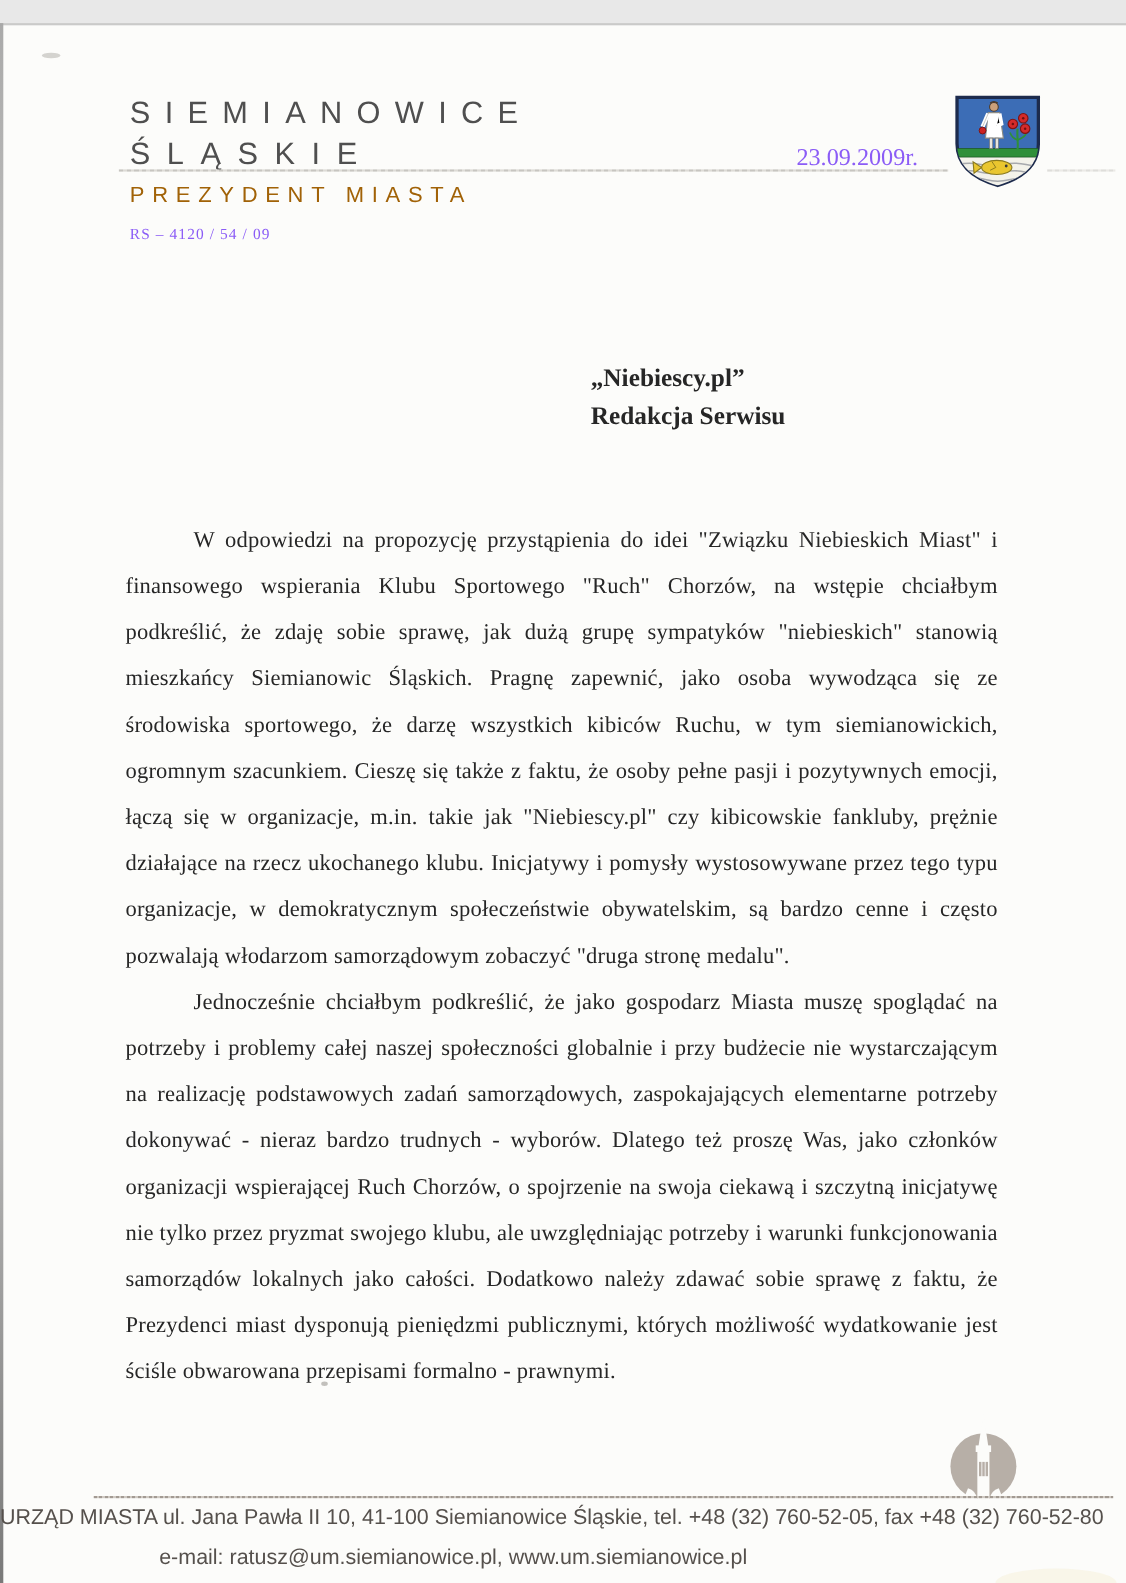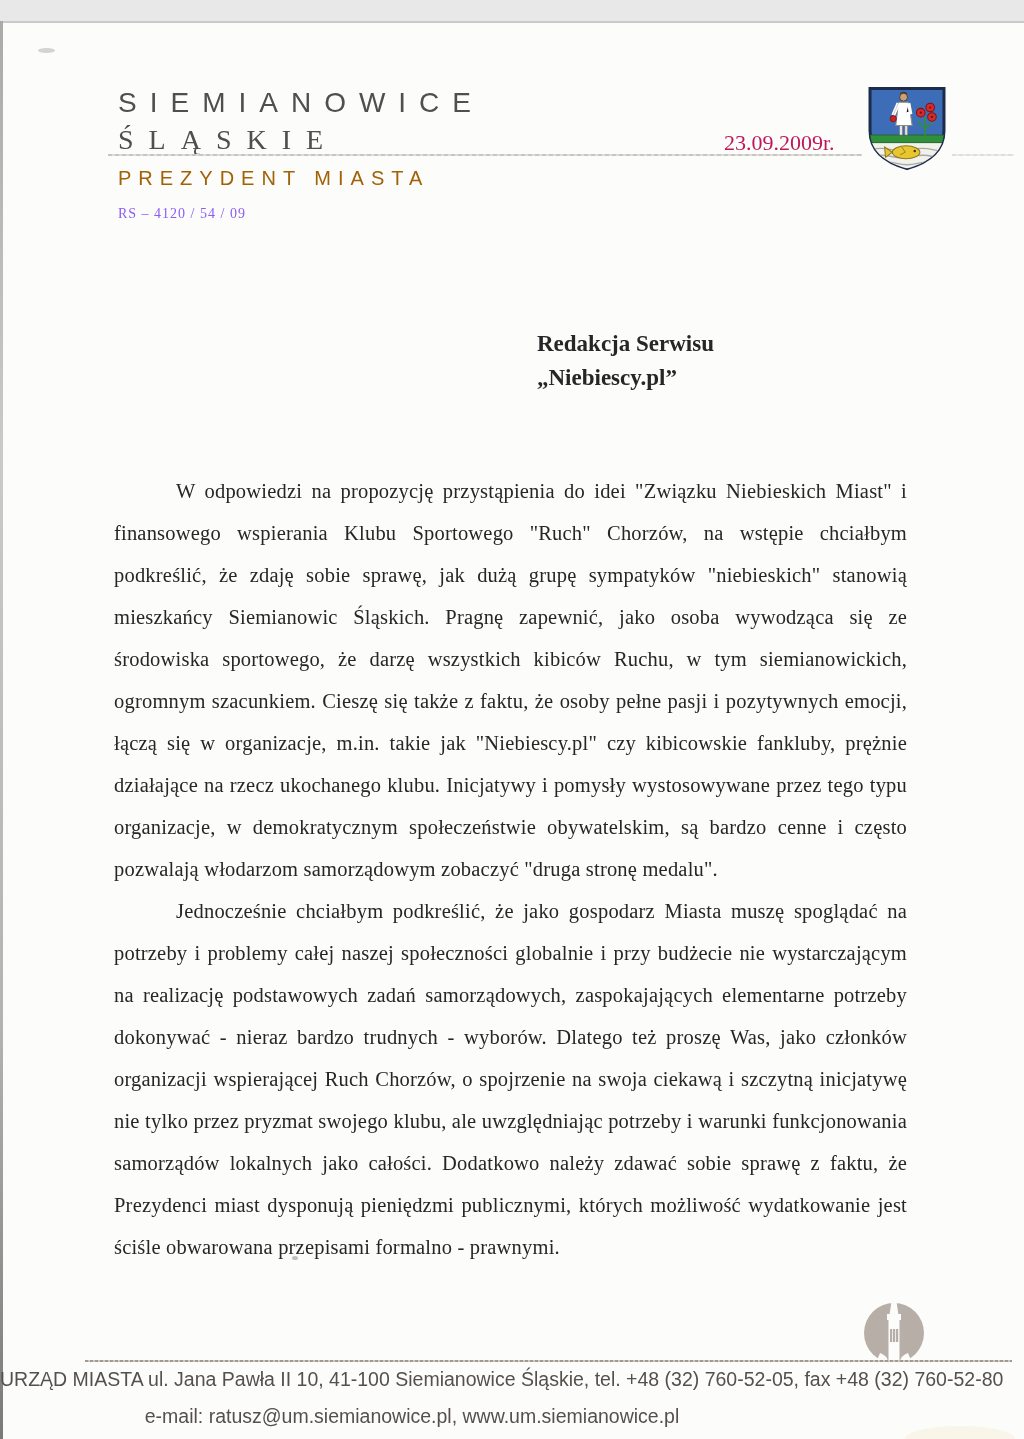--- a/index.html
+++ b/index.html
@@ -17,30 +17,30 @@
   .scan-smudge-a { position:absolute; left:38px; top:27px; width:17px; height:5px; border-radius:50%;
     background:#b3b0ab; opacity:.55; }
   .scan-smudge-b { position:absolute; left:292px; top:1235px; width:6px; height:4px; border-radius:50%;
     background:#a9a6a1; opacity:.7; }
   .scan-tint-br { position:absolute; left:905px; top:1405px; width:110px; height:26px; border-radius:50%;
     background:#f6f0da; opacity:.55; }
 
   
   .city-line1 { position:absolute; left:118px; top:66px; font-family:"Liberation Sans",sans-serif;
     font-size:28px; letter-spacing:13px; color:#4f4f4f; white-space:nowrap; }
-  .city-line2 { position:absolute; left:118px; top:103px; font-family:Liberation Serif, serif;
+  .city-line2 { position:absolute; left:118px; top:103px; font-family:Liberation Sans, sans-serif;
     font-size:28px; letter-spacing:15px; color:#4f4f4f; white-space:nowrap; }
   .rule-top { position:absolute; left:108px; top:133px; width:754px; height:2px;
     background:repeating-linear-gradient(90deg,#c7c5c0 0 4px,#dddbd6 4px 7px); }
   .rule-top-right { position:absolute; left:952px; top:133px; width:62px; height:2px;
     background:repeating-linear-gradient(90deg,#c7c5c0 0 4px,#dddbd6 4px 7px); opacity:.55; }
   .office { position:absolute; left:118px; top:146px; font-family:"Liberation Sans",sans-serif;
     font-size:20px; letter-spacing:7px; color:#a16207; white-space:nowrap; }
   .refnum { position:absolute; left:118px; top:185px; font-size:14px; letter-spacing:1px; color:#8b5cf6; }
-  .date { position:absolute; left:724px; top:109px; font-size:22px; color:#be185d; }
+  .date { position:absolute; left:724px; top:109px; font-size:22px; color:#8b5cf6; }
   .crest { position:absolute; left:864px; top:63px; width:86px; height:90px; }
 
   
   .recipient { position:absolute; left:537px; top:306px; font-size:23px; font-weight:bold;
     line-height:34px; color:#262626; }
 
   
   .body-text { position:absolute; left:114px; top:449px; width:793px;
     font-size:20.5px; line-height:42px; text-align:justify; color:#262626; letter-spacing:.2px; }
   .body-text p { text-indent:62px; }
@@ -111,22 +111,22 @@
       <path d="M40,22 L34,36" stroke="#ffffff" stroke-width="4.5"></path>
       <path d="M40,22 L34,36" stroke="#8b8b85" stroke-width="1" fill="none" opacity=".5"></path>
       <path d="M52,22 L54,33 L49,35" stroke="#ffffff" stroke-width="4"></path>
       <circle cx="34" cy="40" r="3.6" fill="#cc2222" stroke="#7d1414" stroke-width="1"></circle>
       <rect x="41.5" y="48" width="3.2" height="11" fill="#e8e6de" stroke="#777" stroke-width="0.7"></rect>
       <rect x="47.5" y="48" width="3.2" height="11" fill="#e8e6de" stroke="#777" stroke-width="0.7"></rect>
     </g>
   </svg>
 
   <div class="recipient">
+    <div>„Niebiescy.pl”</div>
     <div>Redakcja Serwisu</div>
-    <div>„Niebiescy.pl”</div>
   </div>
 
   <div class="body-text">
     <p>W odpowiedzi na propozycję przystąpienia do idei "Związku Niebieskich Miast" i finansowego wspierania Klubu Sportowego "Ruch" Chorzów, na wstępie chciałbym podkreślić, że zdaję sobie sprawę, jak dużą grupę sympatyków "niebieskich" stanowią mieszkańcy Siemianowic Śląskich. Pragnę zapewnić, jako osoba wywodząca się ze środowiska sportowego, że darzę wszystkich kibiców Ruchu, w tym siemianowickich, ogromnym szacunkiem. Cieszę się także z faktu, że osoby pełne pasji i pozytywnych emocji, łączą się w organizacje, m.in. takie jak "Niebiescy.pl" czy kibicowskie fankluby, prężnie działające na rzecz ukochanego klubu. Inicjatywy i pomysły wystosowywane przez tego typu organizacje, w demokratycznym społeczeństwie obywatelskim, są bardzo cenne i często pozwalają włodarzom samorządowym zobaczyć "druga stronę medalu".</p>
     <p>Jednocześnie chciałbym podkreślić, że jako gospodarz Miasta muszę spoglądać na potrzeby i problemy całej naszej społeczności globalnie i przy budżecie nie wystarczającym na realizację podstawowych zadań samorządowych, zaspokajających elementarne potrzeby dokonywać - nieraz bardzo trudnych - wyborów. Dlatego też proszę Was, jako członków organizacji wspierającej Ruch Chorzów, o spojrzenie na swoja ciekawą i szczytną inicjatywę nie tylko przez pryzmat swojego klubu, ale uwzględniając potrzeby i warunki funkcjonowania samorządów lokalnych jako całości. Dodatkowo należy zdawać sobie sprawę z faktu, że Prezydenci miast dysponują pieniędzmi publicznymi, których możliwość wydatkowanie jest ściśle obwarowana przepisami formalno - prawnymi.</p>
   </div>
 
   <svg class="watermark" viewBox="0 0 64 78" aria-hidden="true">
     <circle cx="32" cy="48" r="30" fill="#b2a9a1"></circle>
 

